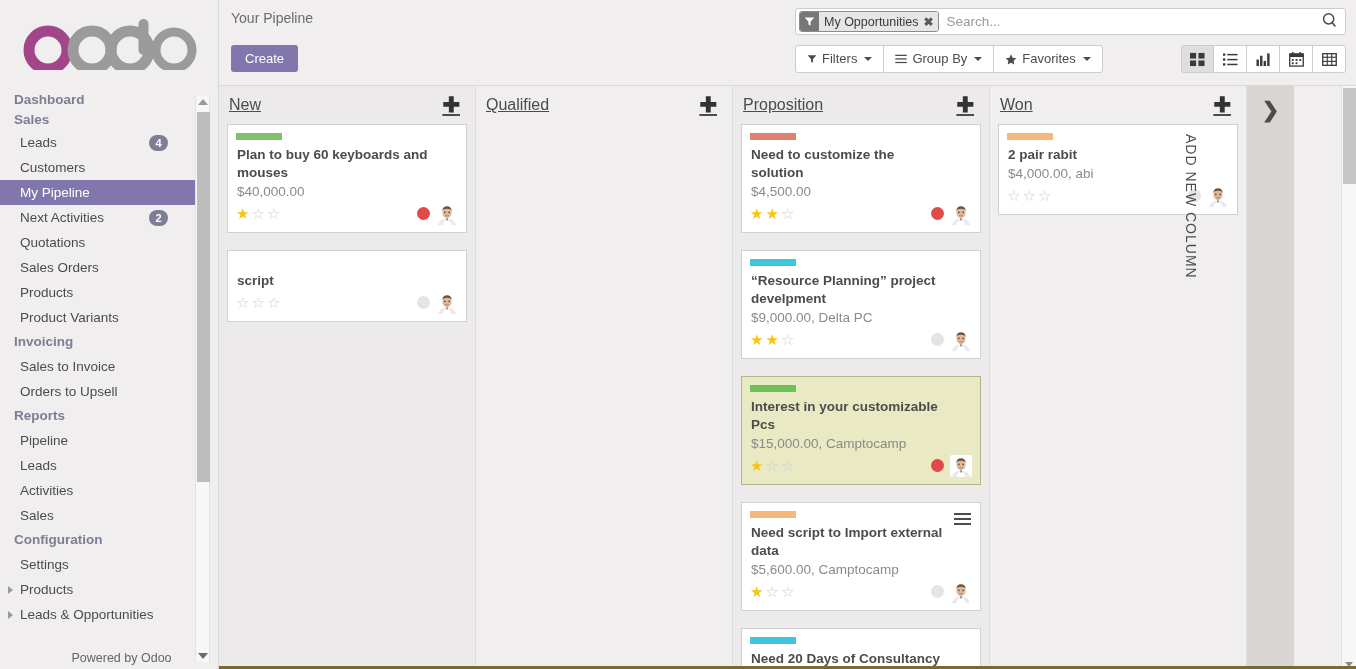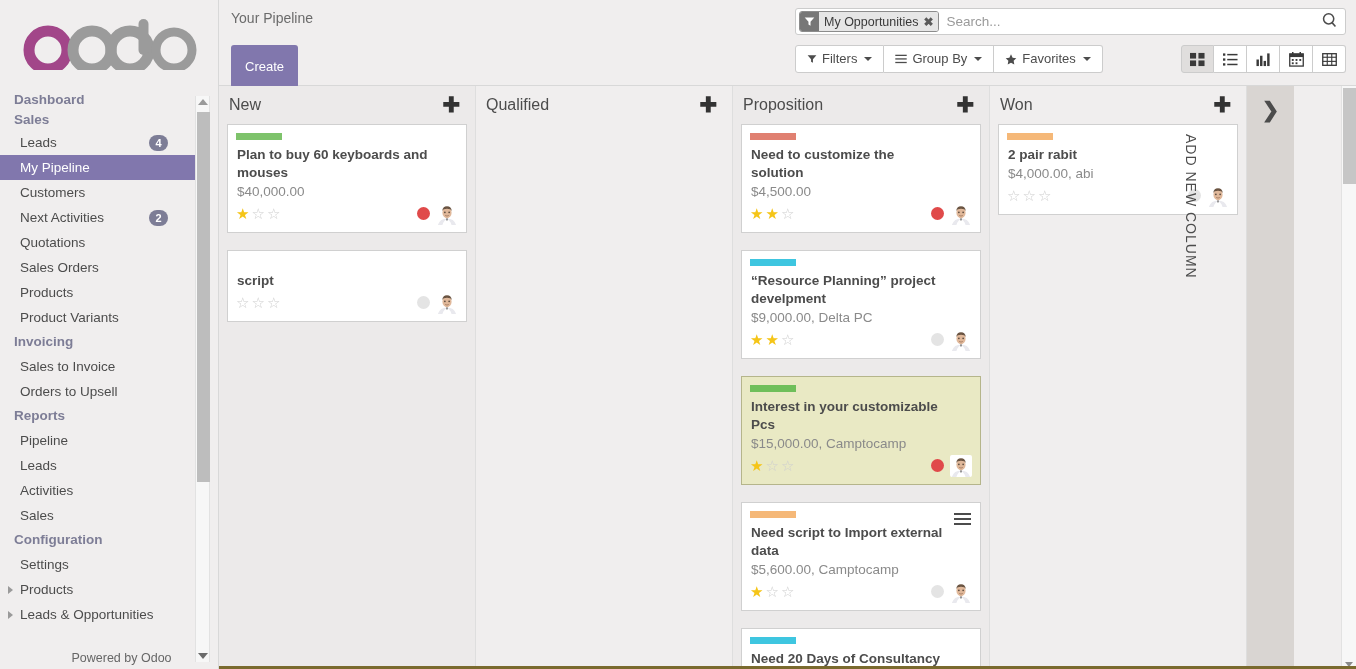--- a/index.html
+++ b/index.html
@@ -111,21 +111,21 @@
     font-size: 14px; color: #6b6b6b;
     font-weight: normal;
   }
   .btn-create {
     position: absolute; left: 12px; top: 45px;
     background: #8177ad;
     color: #fff;
     border: none;
     border-radius: 3px;
     font-size: 13px;
-    padding: 14px 14px;
+    padding: 6px 14px;
     cursor: pointer;
     font-family: inherit;
   }
   .search-area {
     position: absolute; right: 10px; top: 8px;
     width: 551px;
   }
   .search-box {
     display: flex; align-items: center;
     background: #fff;
@@ -226,20 +226,21 @@
     border-right: 1px solid #dedede;
     position: relative;
     padding: 0 8px;
   }
   .kcol.shaded { background: #eceaea; }
   .kcol.plain { background: #f0eeee; }
   .kcol-head {
     display: flex; align-items: center; justify-content: space-between;
     height: 38px;
     padding: 0 4px 0 2px;
+    text-decoration: underline;
   }
   .kcol-title { font-size: 16px; color: #4c4c4c; }
   .kcol-plus {
     font-size: 21px; color: #333; font-weight: bold;
     line-height: 16px; cursor: pointer;
     padding: 0 3px;
   }
   .kcard {
     background: #fff;
     border: 1px solid #d0d0d0;
@@ -365,25 +366,25 @@
     </div>
 
     <div class="nav-scroll">
       <div id="nav-container">
           <div class="nav-section tight">Dashboard</div>
           <div class="nav-section tight">Sales</div>
           <div class="nav-item">
             <span class="lbl">Leads</span>
             <span class="badge">4</span>
           </div>
+          <div class="nav-item">
+            <span class="lbl">Customers</span>
+          </div>
           <div class="nav-item active">
             <span class="lbl">My Pipeline</span>
-          </div>
-          <div class="nav-item">
-            <span class="lbl">Customers</span>
           </div>
           <div class="nav-item">
             <span class="lbl">Next Activities</span>
             <span class="badge">2</span>
           </div>
           <div class="nav-item">
             <span class="lbl">Quotations</span>
           </div>
           <div class="nav-item">
             <span class="lbl">Sales Orders</span>

